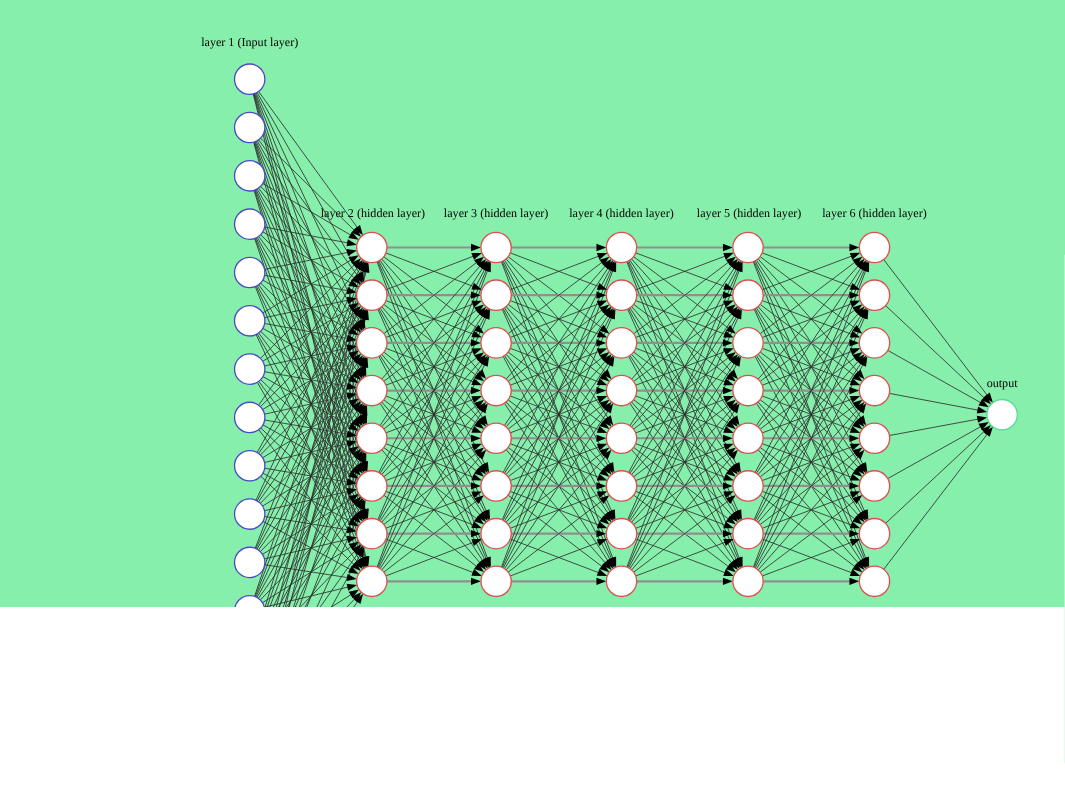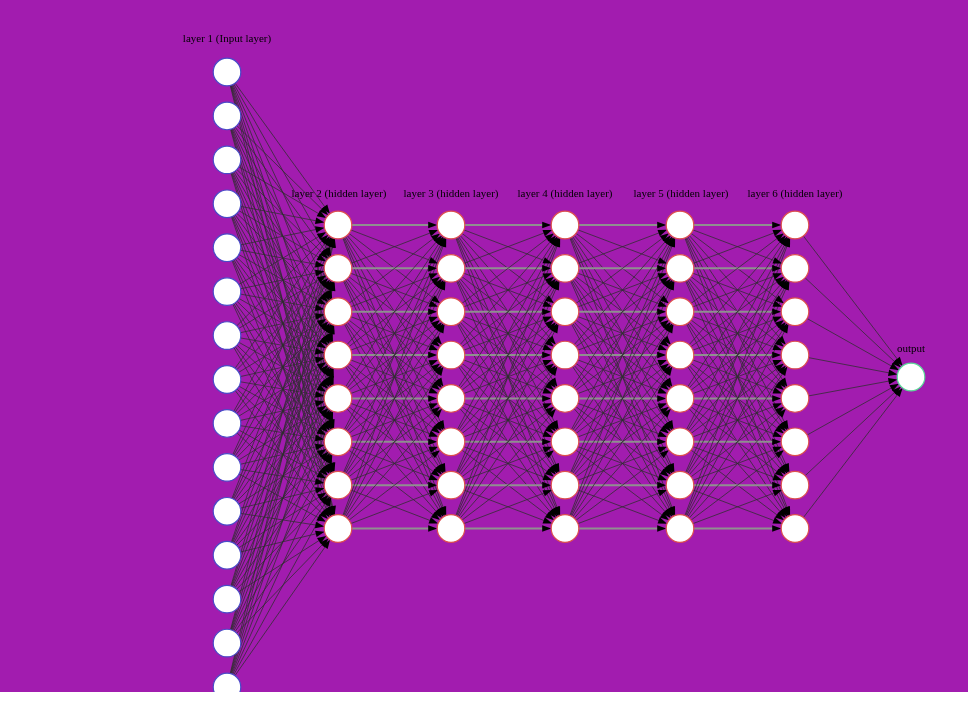--- a/index.html
+++ b/index.html
@@ -3,22 +3,22 @@
 <meta charset="utf-8">
 <style>
   html, body {
     margin: 0;
     padding: 0;
     background: #ffffff;
   }
   .stage {
     position: relative;
     width: 968px;
-    height: 692px;
-    background: #a21caf;
+    height: 552px;
+    background: #86efac;
     overflow: hidden;
     font-family: "Liberation Serif", "DejaVu Serif", serif;
   }
   svg text {
     font-family: "Liberation Serif", "DejaVu Serif", serif;
     font-size: 11px;
     fill: #000000;
   }
 </style>
 </head>

